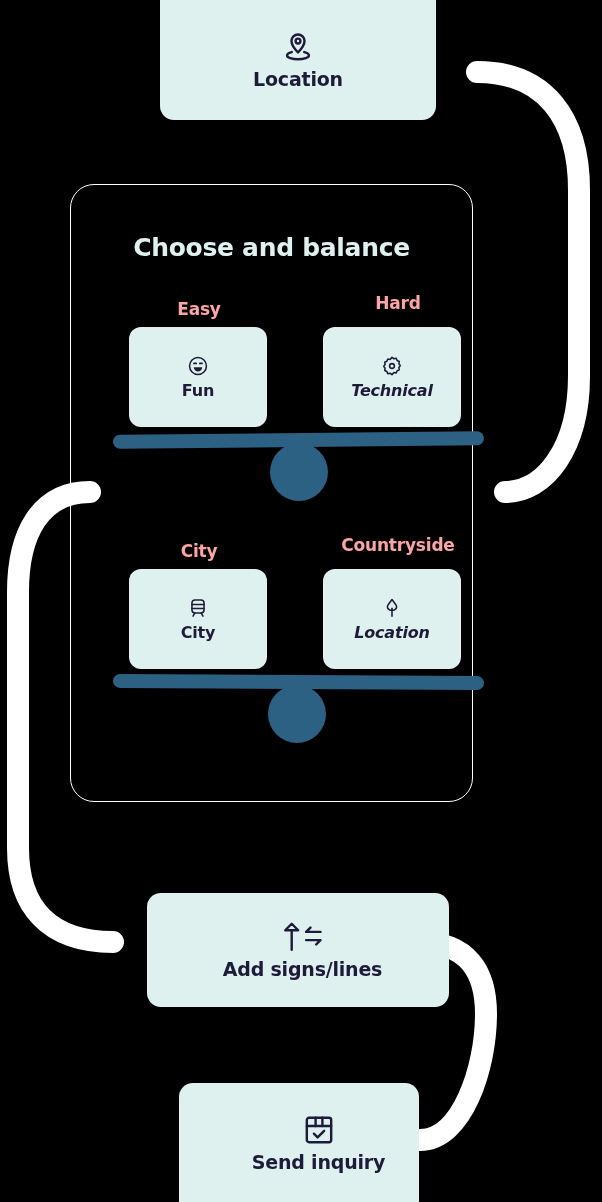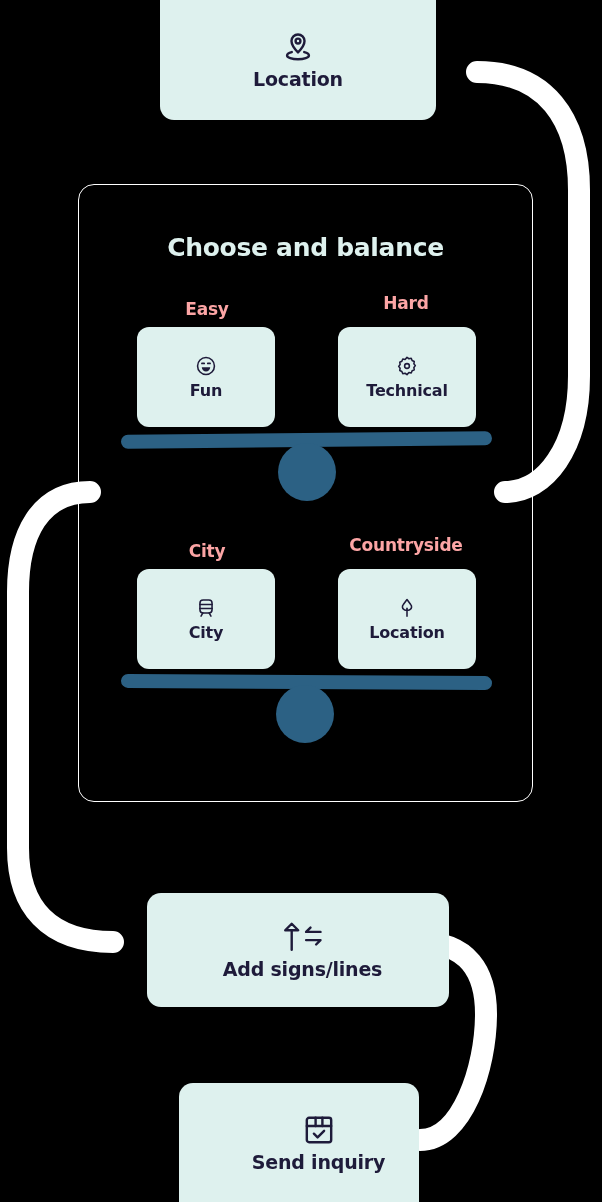--- a/index.html
+++ b/index.html
@@ -61,25 +61,24 @@
   #card-location  { left: 160px; top: 0px;    width: 276px; height: 120px;
                     border-top-left-radius: 0; border-top-right-radius: 0; }
   #card-signs     { left: 147px; top: 893px;  width: 302px; height: 114px; padding-left: 9px; }
   #card-inquiry   { left: 179px; top: 1083px; width: 240px; height: 119px;
                     border-bottom-left-radius: 0; border-bottom-right-radius: 0; padding-left: 39px; }
 
   
   #panel {
     position: absolute;
     left: 70px; top: 184px;
-    width: 455px; height: 618px;
+    width: 403px; height: 618px;
     border: 1.5px solid #FFFFFF;
-    border-radius: 16px;
+    border-radius: 24px;
     box-sizing: border-box;
-    margin-left: 8px;
   }
   #panel-title {
     position: absolute;
     left: 0; top: 48px;
     width: 100%;
     text-align: center;
     color: #DEF1EE;
     font-size: 25px;
     font-weight: 700;
     letter-spacing: -0.3px;
@@ -97,21 +96,21 @@
     font-weight: 700;
     text-align: center;
     white-space: nowrap;
     letter-spacing: -0.2px;
   }
   .pan-label.left  { left: 58px;  top: 10px; width: 140px; }
   .pan-label.right { left: 257px; top: 4px; width: 140px; }
 
   .pan-card { top: 38px; width: 138px; height: 100px; border-radius: 12px; }
   .pan-card.left  { left: 58px; }
-  .pan-card.right { left: 259px; }
+  .pan-card.right { left: 252px; font-style: italic; }
   .pan-card .card-label { font-size: 16px; }
 
   .beam {
     position: absolute;
     left: 42px;
     top: 144px;
     width: 371px;
     height: 14px;
     background: #2C6184;
     border-radius: 7px;

